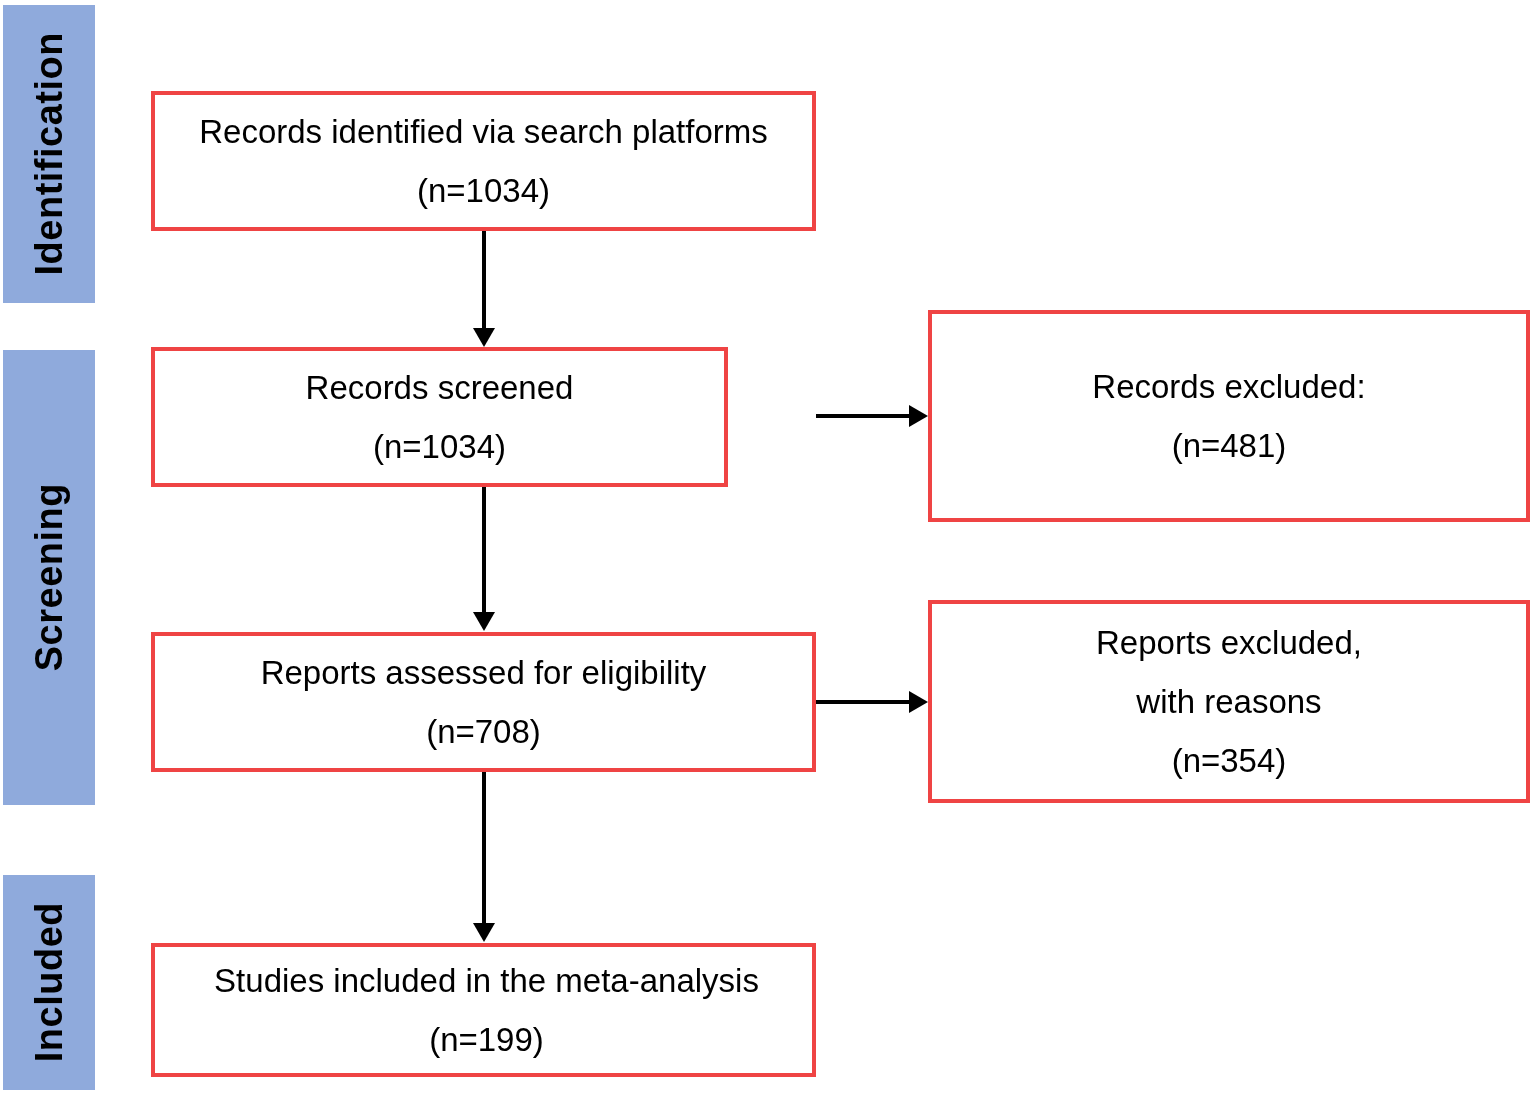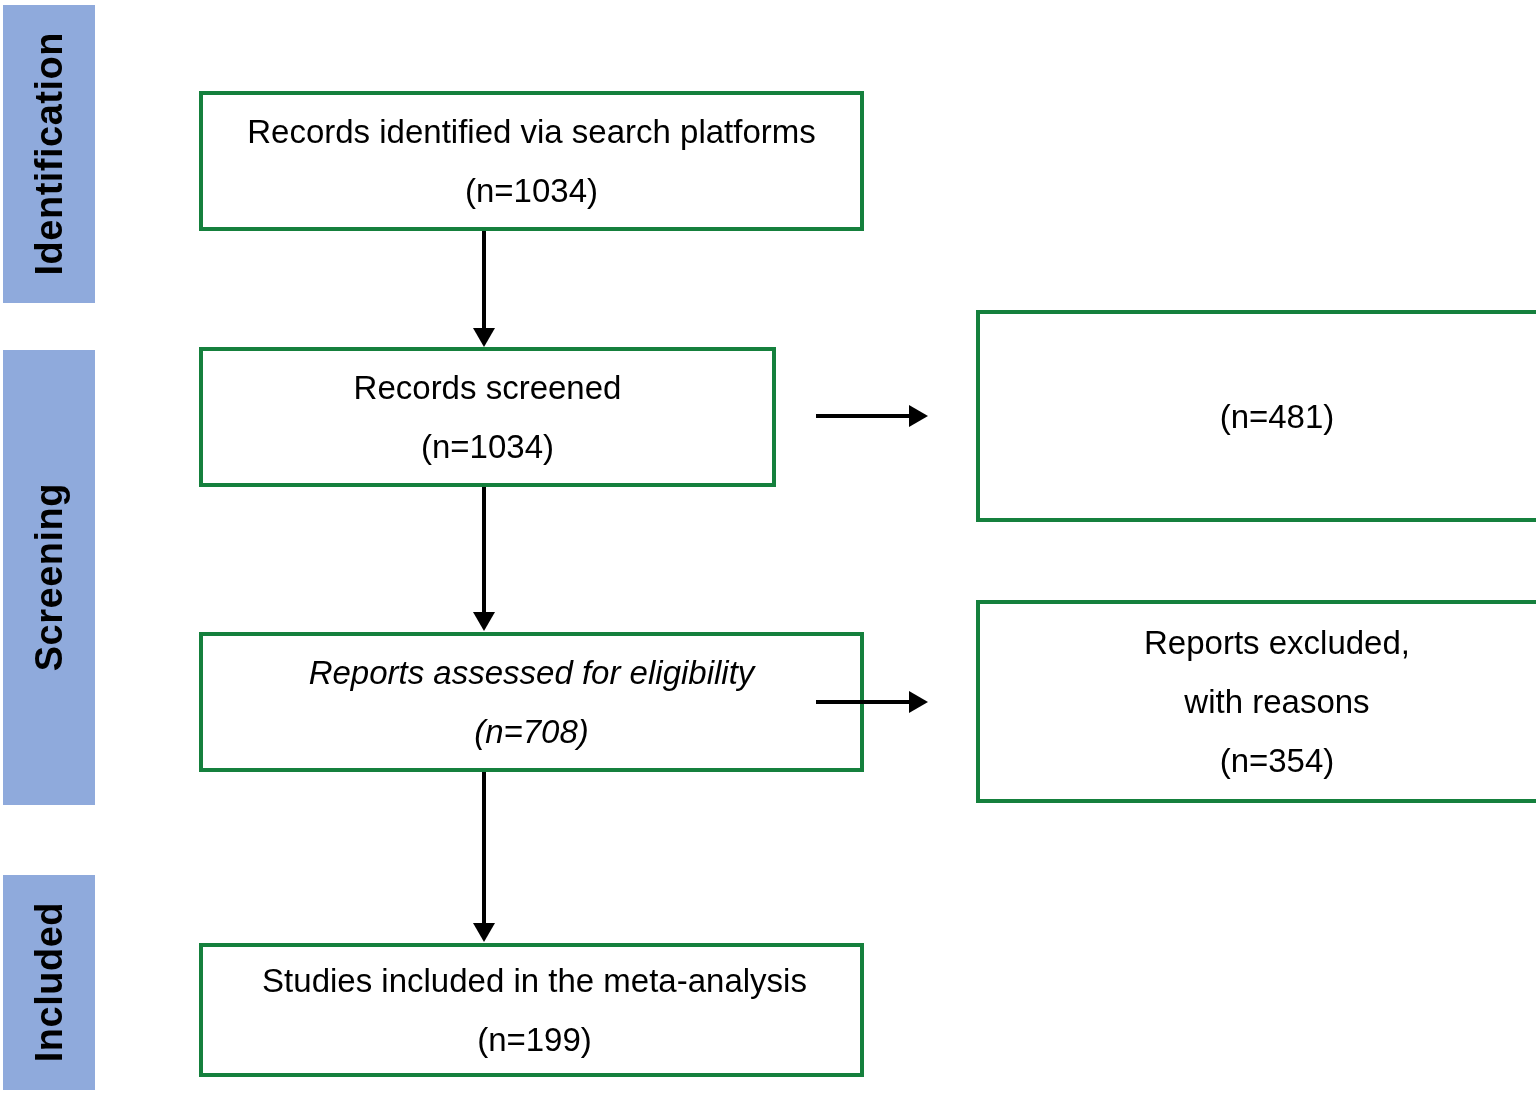--- a/index.html
+++ b/index.html
@@ -33,27 +33,26 @@
     letter-spacing: 0.5px;
     color: #000000;
     white-space: nowrap;
     line-height: 1;
   }
 
   
   .flow-box {
     position: absolute;
     box-sizing: border-box;
-    border: 4px solid #15803d;
+    border: 4px solid #ef4444;
     background: #ffffff;
     display: flex;
     flex-direction: column;
     align-items: center;
     justify-content: center;
-    margin-left: 48px;
   }
   .flow-box-line {
     font-size: 33px;
     color: #000000;
     line-height: 1.0;
     text-align: center;
     white-space: nowrap;
     padding: 0 8px;
   }
   .flow-box-line + .flow-box-line {
@@ -109,31 +108,32 @@
   <div class="flow-box" style="left:151px; top:91px; width:665px; height:140px;">
     <div class="flow-box-line">Records identified via search platforms</div>
     <div class="flow-box-line">(n=1034)</div>
   </div>
 
   <div class="flow-box" style="left:151px; top:347px; width:577px; height:140px;">
     <div class="flow-box-line">Records screened</div>
     <div class="flow-box-line">(n=1034)</div>
   </div>
 
-  <div class="flow-box" style="left:151px; top:632px; width:665px; height:140px;font-style:italic;">
+  <div class="flow-box" style="left:151px; top:632px; width:665px; height:140px;">
     <div class="flow-box-line">Reports assessed for eligibility</div>
     <div class="flow-box-line">(n=708)</div>
   </div>
 
   <div class="flow-box" style="left:151px; top:943px; width:665px; height:134px;padding-left:6px;">
     <div class="flow-box-line">Studies included in the meta-analysis</div>
     <div class="flow-box-line">(n=199)</div>
   </div>
 
   <div class="flow-box" style="left:928px; top:310px; width:602px; height:212px;">
+    <div class="flow-box-line">Records excluded:</div>
     <div class="flow-box-line">(n=481)</div>
   </div>
 
   <div class="flow-box" style="left:928px; top:600px; width:602px; height:203px;">
     <div class="flow-box-line">Reports excluded,</div>
     <div class="flow-box-line">with reasons</div>
     <div class="flow-box-line">(n=354)</div>
   </div>
 
   <div class="conn-v" style="left:482px; top:231px; height:98px;"></div>

